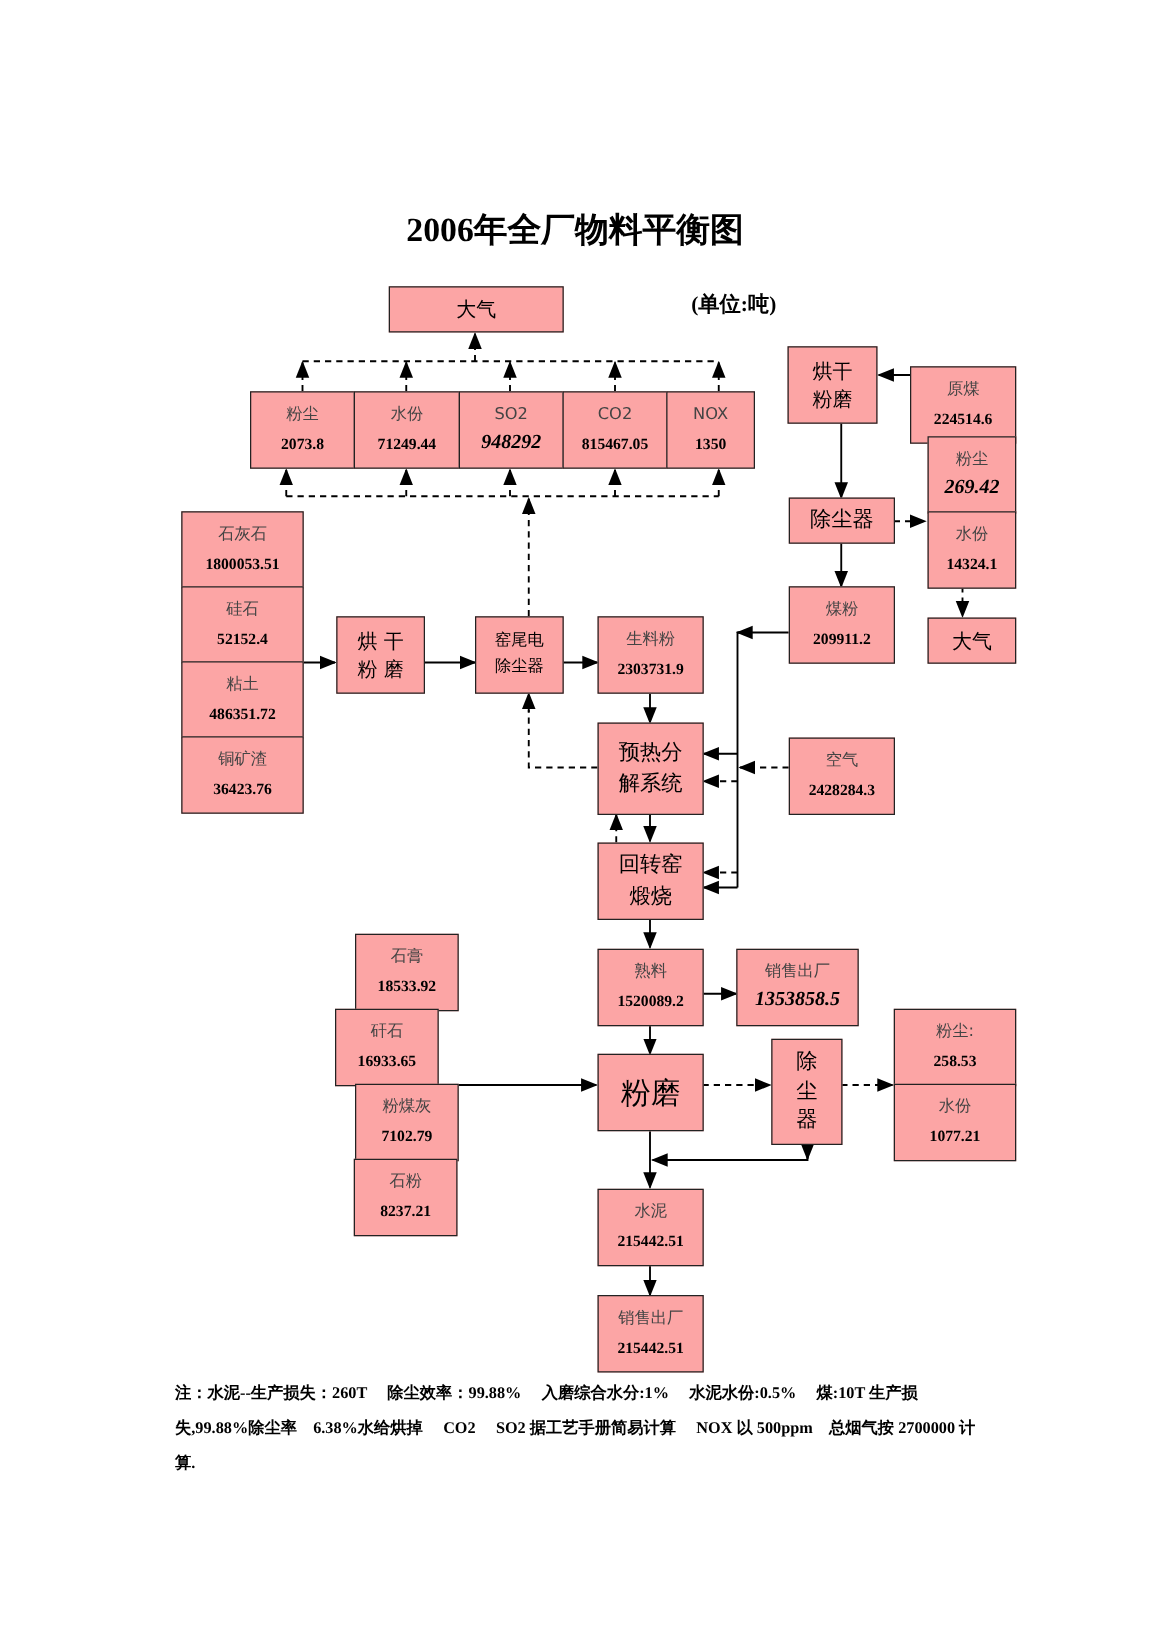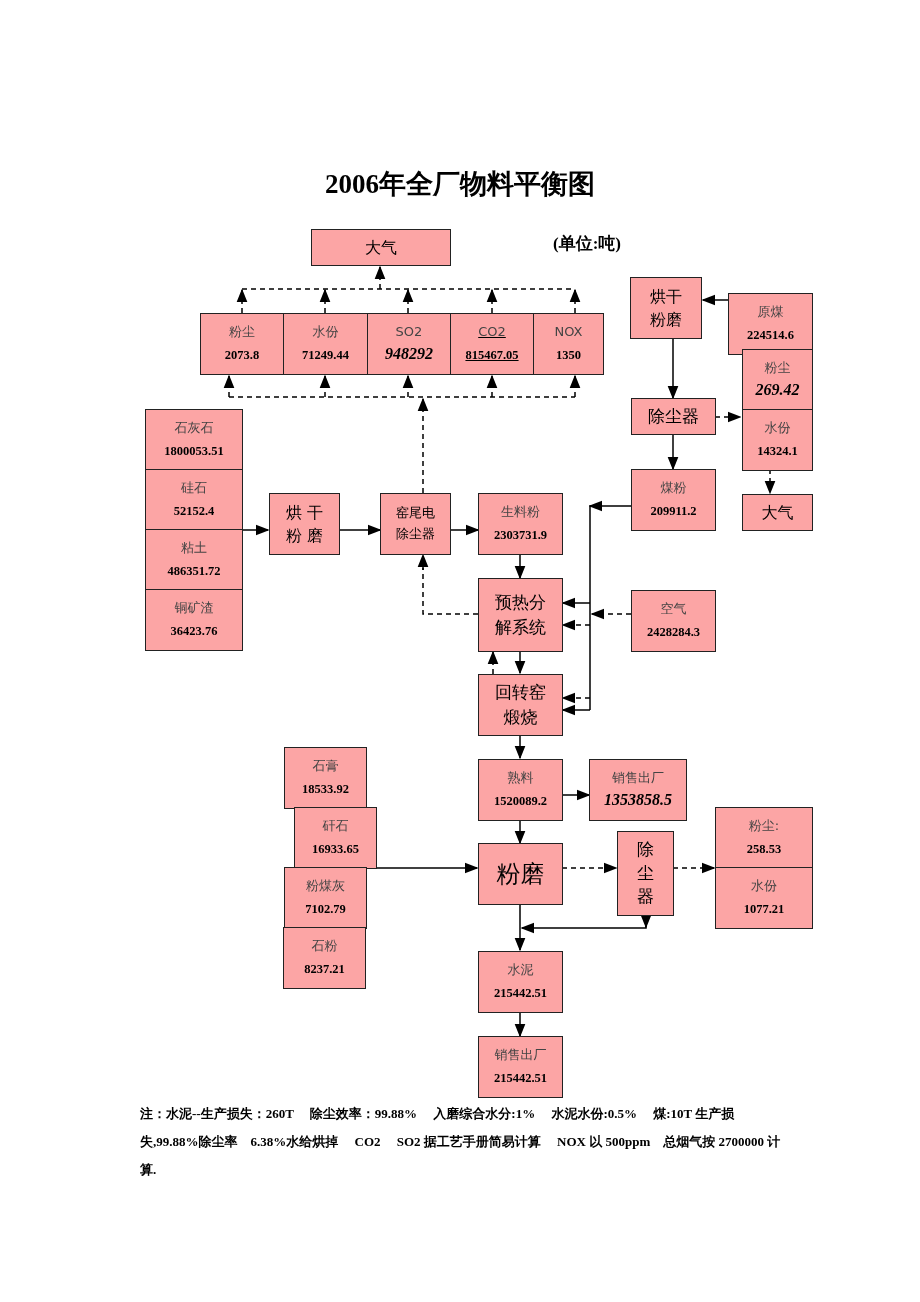--- a/index.html
+++ b/index.html
@@ -109,21 +109,21 @@
   <span class="val">2073.8</span>
 </div>
 <div class="box" style="left:283px;top:313px;width:85px;height:62px;">
   <span class="lbl">水份</span>
   <span class="val">71249.44</span>
 </div>
 <div class="box" style="left:367px;top:313px;width:84px;height:62px;">
   <span class="lbl">SO2</span>
   <span class="val big">948292</span>
 </div>
-<div class="box" style="left:450px;top:313px;width:84px;height:62px;text-decoration:underline;">
+<div class="box" style="left:450px;top:313px;width:84px;height:62px;">
   <span class="lbl">CO2</span>
   <span class="val">815467.05</span>
 </div>
 <div class="box" style="left:533px;top:313px;width:71px;height:62px;">
   <span class="lbl">NOX</span>
   <span class="val">1350</span>
 </div>
 
 <div class="box" style="left:630px;top:277px;width:72px;height:62px;">
   <span class="proc" style="width:40px;">烘干粉磨</span>
@@ -195,21 +195,21 @@
 </div>
 <div class="box" style="left:589px;top:759px;width:98px;height:62px;">
   <span class="lbl">销售出厂</span>
   <span class="val big">1353858.5</span>
 </div>
 
 <div class="box" style="left:284px;top:747px;width:83px;height:62px;">
   <span class="lbl">石膏</span>
   <span class="val">18533.92</span>
 </div>
-<div class="box" style="left:294px;top:807px;width:83px;height:62px;">
+<div class="box" style="left:268px;top:807px;width:83px;height:62px;">
   <span class="lbl">矸石</span>
   <span class="val">16933.65</span>
 </div>
 <div class="box" style="left:284px;top:867px;width:83px;height:62px;">
   <span class="lbl">粉煤灰</span>
   <span class="val">7102.79</span>
 </div>
 <div class="box" style="left:283px;top:927px;width:83px;height:62px;">
   <span class="lbl">石粉</span>
   <span class="val">8237.21</span>

